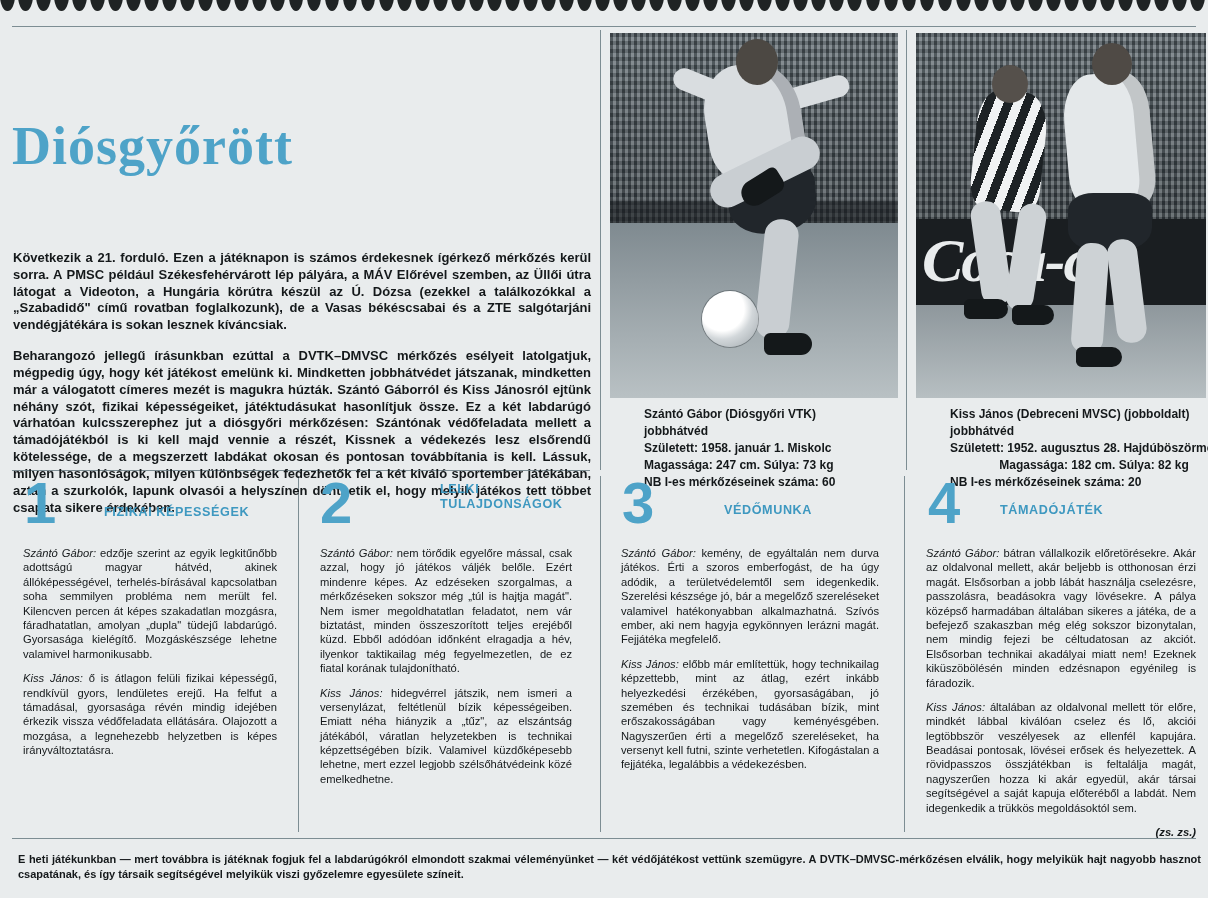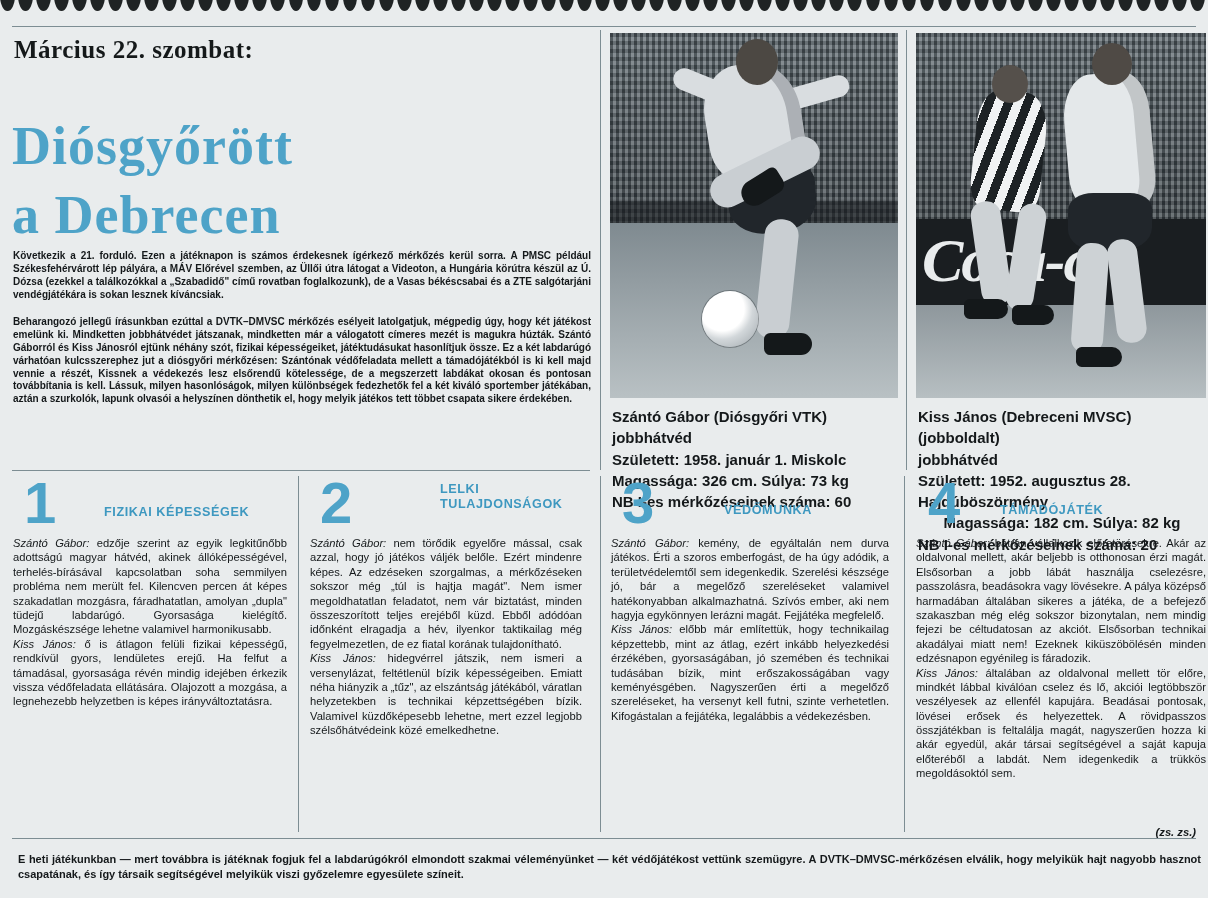--- a/index.html
+++ b/index.html
@@ -78,21 +78,21 @@
     color: #4ea3c8;
     letter-spacing: 1px;
   }
 
   
   .lead {
     position: absolute;
     left: 13px;
     top: 250px;
     width: 578px;
-    font-size: 10px;
+    font-size: 13px;
     font-weight: bold;
     line-height: 1.295;
     text-align: justify;
     color: #14181a;
   }
   .lead p { margin: 0 0 0 0; }
   .lead p + p { margin-top: 14px; }
 
   
   .photo {
@@ -236,24 +236,25 @@
   #photo2 .b1, #photo2 .b2, #photo2 .b3 {
     position: absolute; background: #14181a; border-radius: 8px 14px 14px 8px;
   }
   #photo2 .b1 { left: 48px; top: 266px; width: 44px; height: 20px; }
   #photo2 .b2 { left: 96px; top: 272px; width: 42px; height: 20px; }
   #photo2 .b3 { left: 160px; top: 314px; width: 46px; height: 20px; }
 
   
   .caption {
     position: absolute;
-    font-size: 15px;
+    font-size: 12px;
     font-weight: bold;
     line-height: 1.42;
     color: #14181a;
+    margin-left: 32px;
   }
   #cap1 { left: 612px; top: 406px; width: 286px; }
   #cap2 { left: 918px; top: 406px; width: 288px; }
   .caption .nm { display: block; }
   .caption .role { display: block; }
   .caption .stat { display: block; }
   #cap2 .ctr { text-align: center; }
 
   
   .secnum {
@@ -274,21 +275,21 @@
   }
 
   
   .col {
     position: absolute;
     font-size: 11.2px;
     line-height: 1.285;
     text-align: justify;
     color: #14181a;
   }
-  .col p { margin: 0; }
+  .col p { margin: 10px; }
   .col .who { font-style: italic; font-weight: normal; }
 
   #col1 { left: 13px;  top: 536px; width: 274px; }
   #col2 { left: 310px; top: 536px; width: 272px; }
   #col3 { left: 611px; top: 536px; width: 278px; }
   #col4 { left: 916px; top: 536px; width: 290px; }
 
   .signature {
     position: absolute;
     right: 12px;
@@ -391,25 +392,23 @@
 
   <div class="hrule" style="left:12px; top:26px; width:1184px;"></div>
   <div class="hrule" style="left:12px; top:470px; width:578px;"></div>
   <div class="hrule" style="left:12px; top:838px; width:1184px;"></div>
   <div class="vrule" style="left:298px; top:476px; height:356px;"></div>
   <div class="vrule" style="left:600px; top:476px; height:356px;"></div>
   <div class="vrule" style="left:904px; top:476px; height:356px;"></div>
   <div class="vrule" style="left:600px; top:30px; height:440px;"></div>
   <div class="vrule" style="left:906px; top:30px; height:440px;"></div>
 
-  <div class="date-head">Március 22. szombat:</div>
 
   <div class="main-title">
     <div>Diósgyőrött</div>
-    <div>a Debrecen</div>
   </div>
 
   <div class="lead">
     <p>Következik a 21. forduló. Ezen a játéknapon is számos érdekesnek ígérkező mérkőzés kerül sorra. A PMSC például Székesfehérvárott lép pályára, a MÁV Előrével szemben, az Üllői útra látogat a Videoton, a Hungária körútra készül az Ú. Dózsa (ezekkel a találkozókkal a „Szabadidő" című rovatban foglalkozunk), de a Vasas békéscsabai és a ZTE salgótarjáni vendégjátékára is sokan lesznek kíváncsiak.</p>
     <p>Beharangozó jellegű írásunkban ezúttal a DVTK–DMVSC mérkőzés esélyeit latolgatjuk, mégpedig úgy, hogy két játékost emelünk ki. Mindketten jobbhátvédet játszanak, mindketten már a válogatott címeres mezét is magukra húzták. Szántó Gáborról és Kiss Jánosról ejtünk néhány szót, fizikai képességeiket, játéktudásukat hasonlítjuk össze. Ez a két labdarúgó várhatóan kulcsszerephez jut a diósgyőri mérkőzésen: Szántónak védőfeladata mellett a támadójátékból is ki kell majd vennie a részét, Kissnek a védekezés lesz elsőrendű kötelessége, de a megszerzett labdákat okosan és pontosan továbbítania is kell. Lássuk, milyen hasonlóságok, milyen különbségek fedezhetők fel a két kiváló sportember játékában, aztán a szurkolók, lapunk olvasói a helyszínen dönthetik el, hogy melyik játékos tett többet csapata sikere érdekében.</p>
   </div>
 
   <div class="photo" id="photo1">
     <div class="sky"></div>
     <div class="crowd"></div>
@@ -453,21 +452,21 @@
       <span>Szántó Gábor</span>
       <span>(Diósgyőri VTK)</span>
     </span>
     <span class="role">jobbhátvéd</span>
     <span class="stat">
       <span>Született:</span>
       <span>1958. január 1. Miskolc</span>
     </span>
     <span class="stat">
       <span>Magassága:</span>
-      <span>326 cm.</span>
+      <span>247 cm.</span>
       <span>Súlya:</span>
       <span>73 kg</span>
     </span>
     <span class="stat">
       <span>NB I-es mérkőzéseinek száma:</span>
       <span>60</span>
     </span>
   </div>
 
   <div class="caption" id="cap2">

